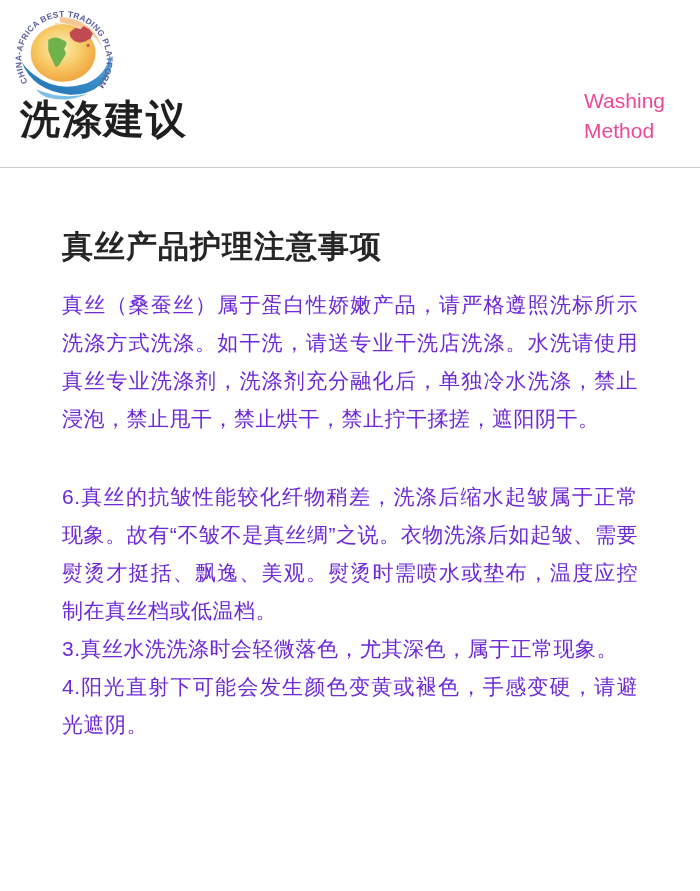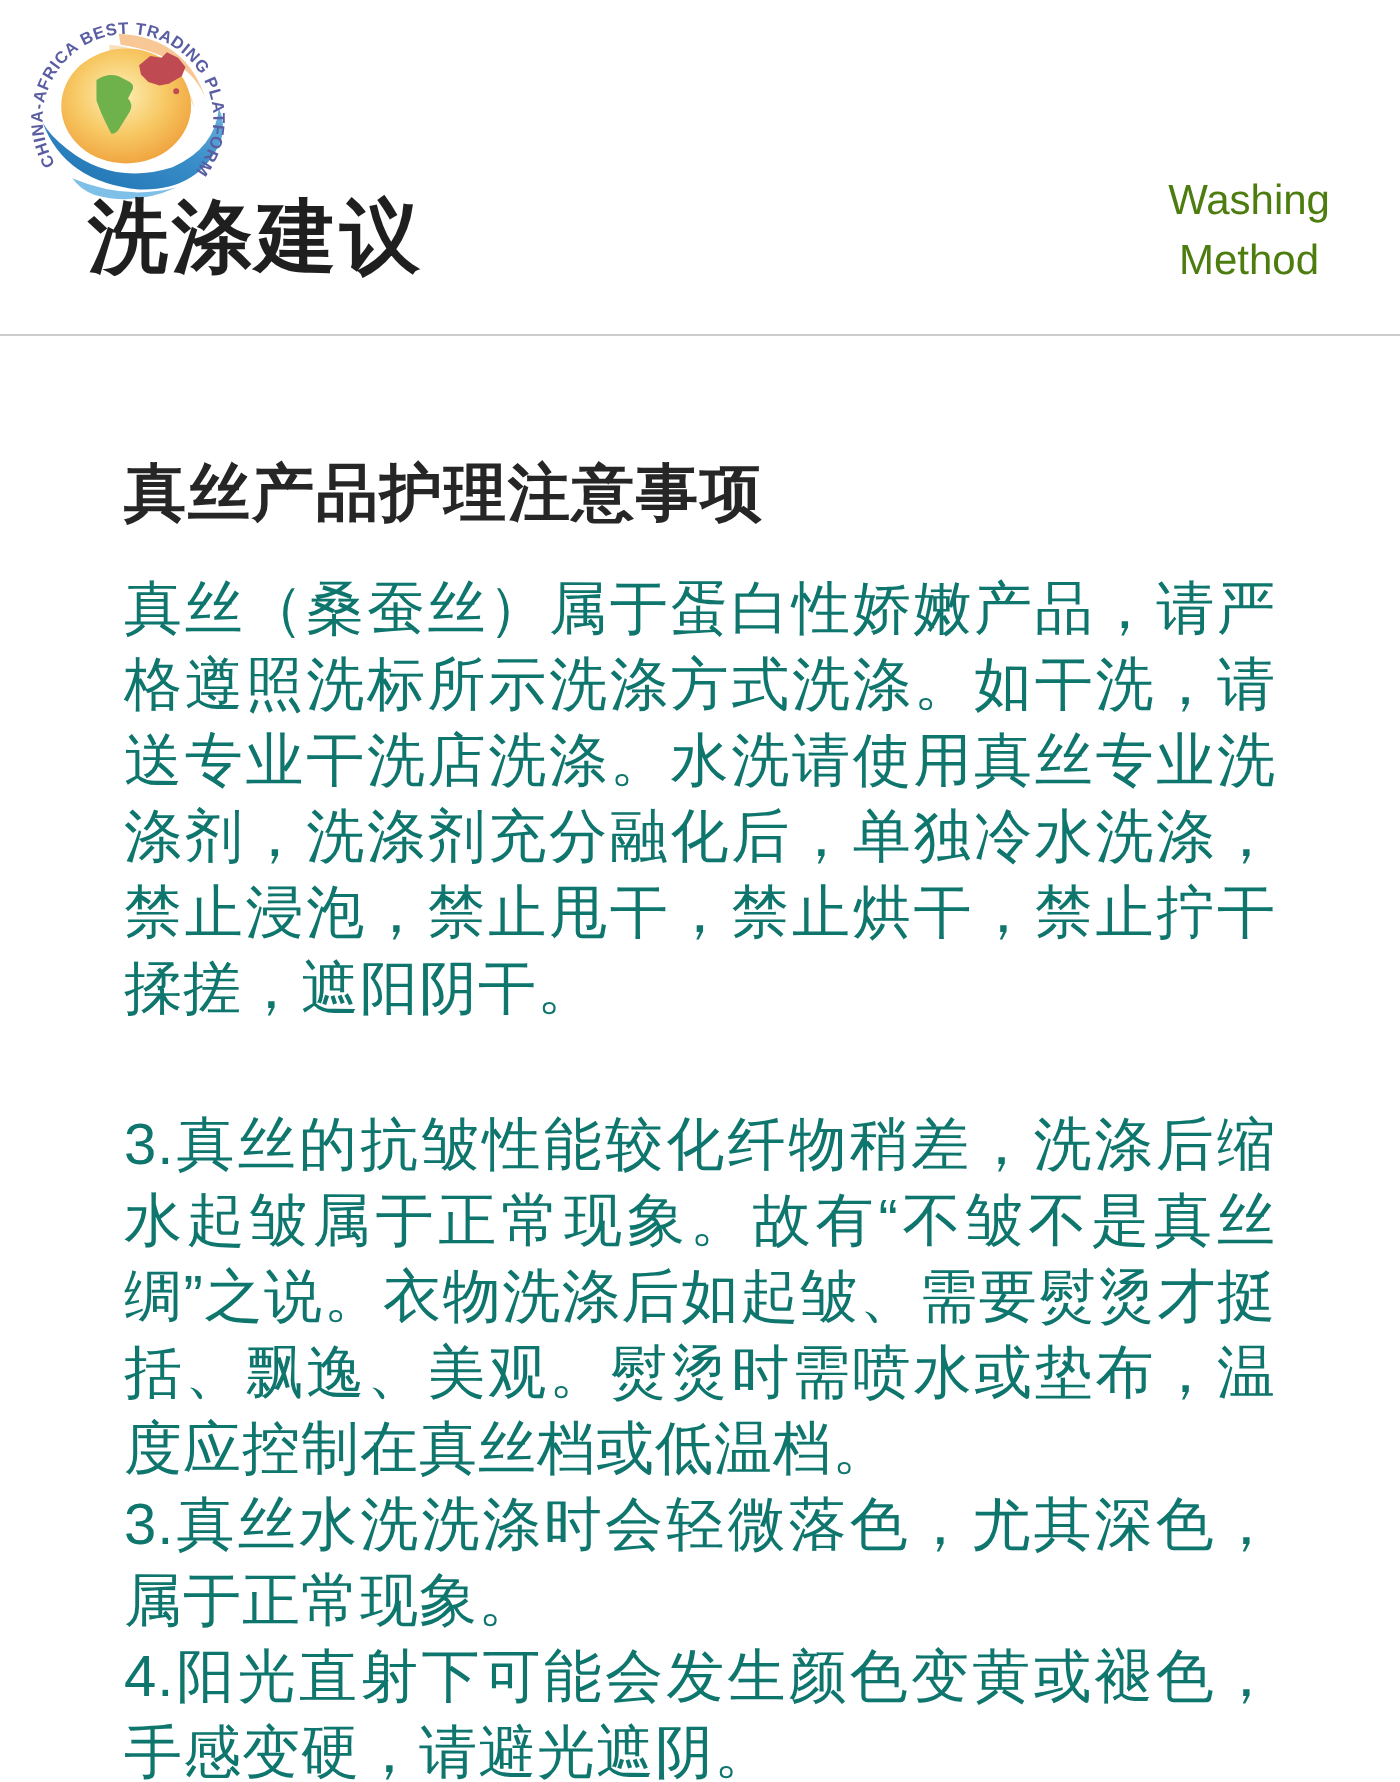--- a/index.html
+++ b/index.html
@@ -14,36 +14,36 @@
   }
   .logo {
     position: absolute;
     left: 8px;
     top: 2px;
     width: 112px;
     height: 102px;
   }
   .page-title {
     position: absolute;
-    left: 44px;
+    left: 20px;
     top: 94px;
     font-size: 40px;
     font-weight: 600;
     letter-spacing: 2px;
     color: #1f1f1f;
     line-height: 50px;
   }
   .subtitle-en {
     position: absolute;
     right: 35px;
     top: 86px;
-    text-align: center;
+    text-align: left;
     font-size: 21px;
     line-height: 30px;
-    color: #4d7c0f;
+    color: #ec4899;
   }
   .divider {
     position: absolute;
     left: 0;
     top: 167px;
     width: 700px;
     height: 1px;
     background: #cccccc;
   }
   .content {
@@ -56,25 +56,25 @@
   .section-heading {
     font-size: 31px;
     font-weight: 700;
     letter-spacing: 1px;
     line-height: 30px;
     color: #262626;
     margin: 0 0 24px 0;
   }
   .section + .section { margin-top: 42px; }
   .body-para {
-    font-size: 29px;
+    font-size: 21px;
     line-height: 38px;
     letter-spacing: 0.5px;
     text-align: justify;
-    color: #0f766e;
+    color: #6d28d9;
     margin: 0;
   }
   .section .items { margin-top: -2px; }
   .items .body-para { margin: 0; }
 </style>
 </head>
 <body>
 
 <div class="page">
 
@@ -124,20 +124,20 @@
 
   <div class="content">
 
     <div class="section">
       <h2 class="section-heading">真丝产品护理注意事项</h2>
       <p class="body-para">真丝（桑蚕丝）属于蛋白性娇嫩产品，请严格遵照洗标所示洗涤方式洗涤。如干洗，请送专业干洗店洗涤。水洗请使用真丝专业洗涤剂，洗涤剂充分融化后，单独冷水洗涤，禁止浸泡，禁止甩干，禁止烘干，禁止拧干揉搓，遮阳阴干。</p>
     </div>
 
     <div class="section">
       <div class="items">
-        <p class="body-para">3.真丝的抗皱性能较化纤物稍差，洗涤后缩水起皱属于正常现象。故有“不皱不是真丝绸”之说。衣物洗涤后如起皱、需要熨烫才挺括、飘逸、美观。熨烫时需喷水或垫布，温度应控制在真丝档或低温档。</p>
+        <p class="body-para">6.真丝的抗皱性能较化纤物稍差，洗涤后缩水起皱属于正常现象。故有“不皱不是真丝绸”之说。衣物洗涤后如起皱、需要熨烫才挺括、飘逸、美观。熨烫时需喷水或垫布，温度应控制在真丝档或低温档。</p>
         <p class="body-para">3.真丝水洗洗涤时会轻微落色，尤其深色，属于正常现象。</p>
         <p class="body-para">4.阳光直射下可能会发生颜色变黄或褪色，手感变硬，请避光遮阴。</p>
       </div>
     </div>
 
   </div>
 </div>
 
 </body></html>

